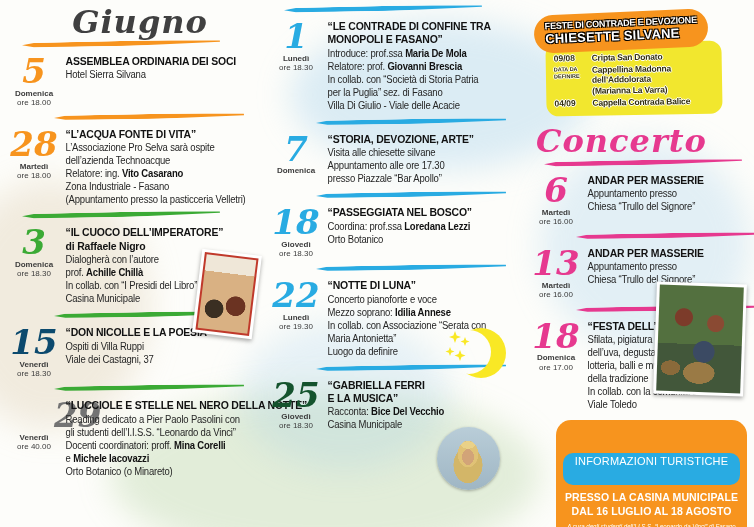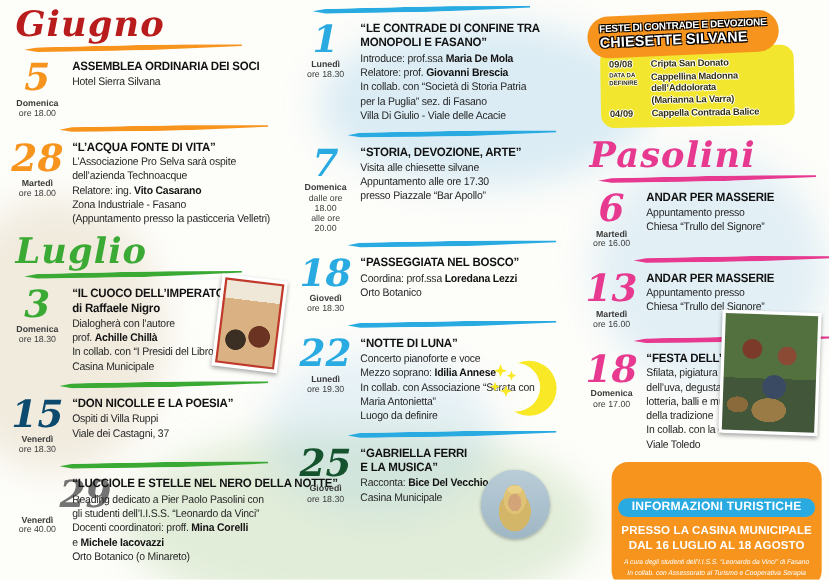--- a/index.html
+++ b/index.html
@@ -50,22 +50,22 @@
   .bentry{display:flex;margin-bottom:2px;align-items:flex-start;}
   .bdate{width:38px;flex:none;font-size:8.5px;font-weight:bold;color:#33300f;
          text-shadow:-1px 0 0 #fff,1px 0 0 #fff,0 -1px 0 #fff,0 1px 0 #fff;}
   .bdate.small{font-size:5.5px;line-height:1.2;padding-top:1px;}
   .btext{font-size:8.5px;font-weight:bold;color:#33300f;line-height:1.2;letter-spacing:-.2px;
          text-shadow:-1px 0 0 #fff,1px 0 0 #fff,0 -1px 0 #fff,0 1px 0 #fff;}
 
   
   .info-box{position:absolute;left:556px;top:420px;width:191px;z-index:3;box-sizing:border-box;
             background:#F7941E;border-radius:15px;padding:9px 6px 7px;text-align:center;}
-  .info-pill{display:inline-block;color:#fff;font-weight:bold;font-size:11px;border-radius:10px;
-             padding:2px 12px 3px;letter-spacing:.2px;margin-top:24px;}
+  .info-pill{display:inline-block;color:#fff;font-weight:normal;font-size:11px;border-radius:10px;
+             padding:2px 12px 18px;letter-spacing:.2px;margin-top:24px;}
   .info-lines{margin-top:5px;}
   .info-line{color:#fff;font-weight:bold;font-size:10.5px;line-height:1.35;letter-spacing:.1px;}
   .info-notes{margin-top:4px;}
   .info-note{color:#fff;font-style:italic;font-size:6.4px;line-height:1.5;white-space:nowrap;
              transform:scaleX(.95);transform-origin:center;}
 
   
   .book{position:absolute;left:197px;top:252px;width:60px;height:84px;z-index:3;background:#fff;
         padding:3px;box-sizing:border-box;transform:rotate(7deg);box-shadow:0 2px 4px rgba(0,0,0,.35);}
   .book-in{width:100%;height:100%;background:#c0392b;padding:2px;box-sizing:border-box;}
@@ -96,21 +96,21 @@
 
 <div class="page">
   <div class="blob b1"></div>
   <div class="blob b2"></div>
   <div class="blob b3"></div>
   <div class="blob b4"></div>
   <div class="blob b5"></div>
 
   <div class="col" id="col1">
       <div class="month-header">
-        <div class="month-name" style="color: #b91c1c;">Giugno</div>
+        <div class="month-name" style="color: #404040; text-align: center;">Giugno</div>
         <div class="stroke month-underline" style="background: rgb(247, 148, 30);"></div>
       </div>
       <div class="event">
         <div class="edate">
           <div class="enum" style="color: rgb(247, 148, 30);">5</div>
           <div class="edow">Domenica</div>
           <div class="etime">ore 18.00</div>
         </div>
         <div class="econtent">
           <div class="etitle">ASSEMBLEA ORDINARIA DEI SOCI</div>
@@ -127,21 +127,20 @@
         <div class="econtent">
           <div class="etitle">“L’ACQUA FONTE DI VITA”</div>
           <div class="eline"><span>L’Associazione Pro Selva sarà ospite</span></div>
           <div class="eline"><span>dell’azienda Technoacque</span></div>
           <div class="eline"><span>Relatore: ing. </span><span class="b">Vito Casarano</span></div>
           <div class="eline"><span>Zona Industriale - Fasano</span></div>
           <div class="eline"><span>(Appuntamento presso la pasticceria Velletri)</span></div>
         </div>
       </div>
       <div class="month-header">
-        <div class="month-name" style="color: rgb(59, 170, 53);">Luglio</div>
         <div class="stroke month-underline" style="background: rgb(59, 170, 53);"></div>
       </div>
       <div class="event">
         <div class="edate">
           <div class="enum" style="color: rgb(59, 170, 53);">3</div>
           <div class="edow">Domenica</div>
           <div class="etime">ore 18.30</div>
         </div>
         <div class="econtent">
           <div class="etitle">“IL CUOCO DELL’IMPERATORE”</div>
@@ -200,22 +199,20 @@
           <div class="eline"><span>In collab. con “Società di Storia Patria</span></div>
           <div class="eline"><span>per la Puglia” sez. di Fasano</span></div>
           <div class="eline"><span>Villa Di Giulio - Viale delle Acacie</span></div>
         </div>
       </div>
       <div class="stroke divider" style="background: rgb(41, 171, 226);"></div>
       <div class="event">
         <div class="edate">
           <div class="enum" style="color: rgb(41, 171, 226);">7</div>
           <div class="edow">Domenica</div>
-          <div class="etime">dalle ore 18.00
-alle ore 20.00</div>
         </div>
         <div class="econtent">
           <div class="etitle">“STORIA, DEVOZIONE, ARTE”</div>
           <div class="eline"><span>Visita alle chiesette silvane</span></div>
           <div class="eline"><span>Appuntamento alle ore 17.30</span></div>
           <div class="eline"><span>presso Piazzale “Bar Apollo”</span></div>
         </div>
       </div>
       <div class="stroke divider" style="background: rgb(41, 171, 226);"></div>
       <div class="event">
@@ -284,21 +281,21 @@
           </div>
           <div class="bentry">
             <div class="bdate">04/09</div>
             <div class="btext">
               <div class="">Cappella Contrada Balice</div>
             </div>
           </div>
         </div>
     </div>
   <div class="month-header">
-        <div class="month-name" style="color: rgb(230, 57, 143);">Pasolini</div>
+        <div class="month-name" style="color: rgb(230, 57, 143);">Concerto</div>
         <div class="stroke month-underline" style="background: rgb(230, 57, 143);"></div>
       </div>
       <div class="event">
         <div class="edate">
           <div class="enum" style="color: rgb(230, 57, 143);">6</div>
           <div class="edow">Martedì</div>
           <div class="etime">ore 16.00</div>
         </div>
         <div class="econtent">
           <div class="etitle">ANDAR PER MASSERIE</div>

